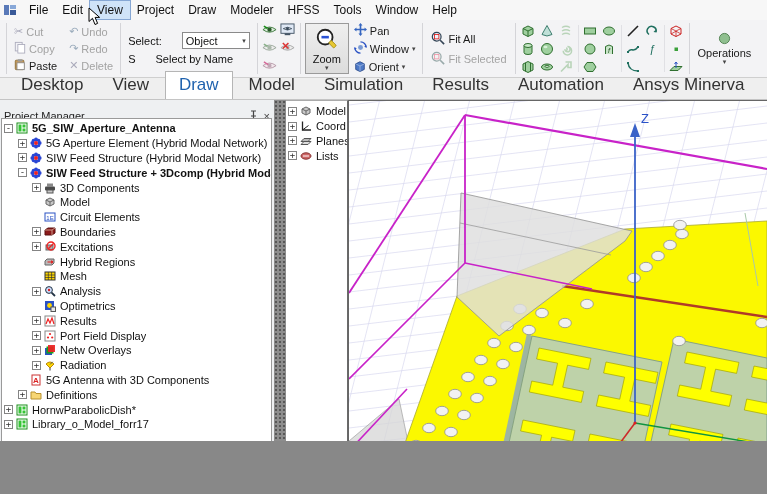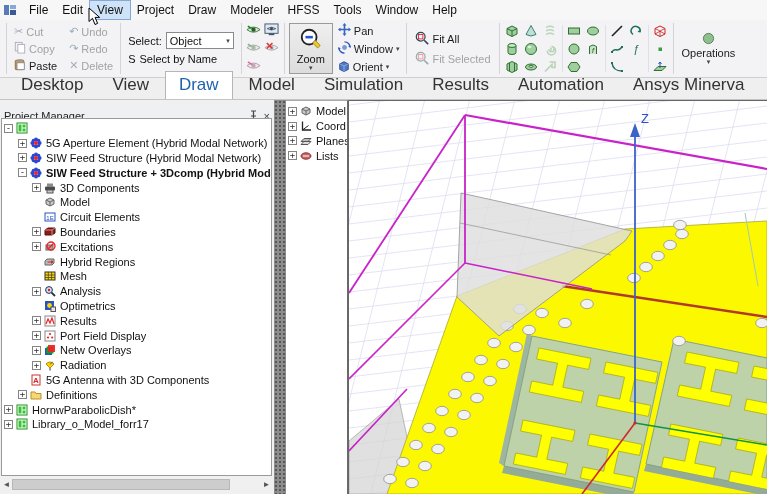--- a/index.html
+++ b/index.html
@@ -1,37 +1,37 @@
 <!DOCTYPE html>
 <html><head>
 <meta charset="utf-8">
 <style>
   html,body{margin:0;padding:0;background:#888;}
-  #app{position:relative;width:767px;height:494px;background:#a21caf;overflow:hidden;
+  #app{position:relative;width:767px;height:441px;background:#a21caf;overflow:hidden;
        font-family:"Liberation Sans",sans-serif;font-size:11px;color:#111;
        -webkit-font-smoothing:antialiased;}
   
   .menubar{position:absolute;top:0;left:0;right:0;height:20px;background:#f7f7f7;
            display:flex;align-items:center;padding-left:3px;font-size:12px;}
   .appicon{width:15px;height:14px;margin-right:4px;display:inline-flex;}
   .menu-item{padding:2px 7px;color:#111;}
   .menu-item.active{background:#cfe3f8;outline:1px solid #86a7d4;}
   
   .ribbon{position:absolute;top:20px;left:0;right:0;height:58px;background:#f3f3f5;
           border-bottom:1px solid #cfcfcf;display:flex;align-items:stretch;
           padding:1px 1px 1px 3px;box-sizing:border-box;}
   .vsep{width:1px;background:#d4d4d8;margin:2px 3px;flex:none;}
   .subsep{width:1px;background:#e0e0e4;margin:4px 2px;flex:none;}
   .grp-save{width:37px;display:flex;flex-direction:column;align-items:center;justify-content:center;gap:1px;flex:none;}
   .editgrid{display:grid;grid-auto-flow:column;grid-template-rows:repeat(3,17px);
             grid-template-columns:auto auto;column-gap:8px;align-content:center;flex:none;padding:0 2px;}
   .smallbtn{display:flex;align-items:center;gap:3px;font-size:11px;height:17px;padding:0 2px;color:#1a1a1a;white-space:nowrap;}
   .disabled{color:#a3a3a3;}
   .selgrp{display:flex;flex-direction:column;justify-content:center;gap:4px;padding:0 4px;flex:none;}
-  .selrow{display:flex;align-items:center;gap:4px;font-size:11px;white-space:nowrap;}
+  .selrow{display:flex;align-items:center;gap:20px;font-size:11px;white-space:nowrap;}
   .dropdown{width:60px;height:15px;background:#fff;border:1px solid #8a8a8a;font-size:11px;
             display:flex;align-items:center;justify-content:space-between;padding:0 3px;}
   .visgrid{display:grid;grid-template-columns:18px 18px;grid-template-rows:18px 18px 18px;
            align-content:center;justify-items:center;align-items:center;flex:none;}
   .zoombtn{width:42px;margin:2px 1px;border:1px solid #9a9a9a;background:linear-gradient(#efefef,#dcdcdc);
            display:flex;flex-direction:column;align-items:center;justify-content:center;font-size:11px;flex:none;}
   .navcol{display:flex;flex-direction:column;justify-content:center;gap:1px;flex:none;padding:0 2px;}
   .caret{font-size:7px;color:#444;line-height:6px;}
   .fitcol{display:flex;flex-direction:column;justify-content:center;gap:3px;flex:none;padding:0 3px;}
   .shapecol{display:flex;flex-direction:column;justify-content:center;gap:1px;flex:none;}
@@ -419,20 +419,21 @@
         <div class="trow bold" style="padding-left: 2px;">
           <span class="exp">-</span>
           <span class="ticon">
             <svg viewBox="0 0 12 12">
               <rect x="1" y="1" width="10" height="10" fill="#fff" stroke="#1a8f1a"></rect>
               <rect x="2.5" y="2.5" width="3" height="7" fill="#35c435"></rect>
               <rect x="6.5" y="2.5" width="3" height="3" fill="#35c435"></rect>
               <rect x="6.5" y="6.5" width="3" height="3" fill="#35c435"></rect>
             </svg>
           </span>
+          <span class="tlabel">5G_SIW_Aperture_Antenna</span>
         </div>
         <div class="trow" style="padding-left: 16px;">
           <span class="exp">+</span>
           <span class="ticon">
             <svg viewBox="0 0 12 12">
               <g fill="#2a46d4">
                 <circle cx="6" cy="2.4" r="2"></circle>
                 <circle cx="6" cy="9.6" r="2"></circle>
                 <circle cx="2.4" cy="6" r="2"></circle>
                 <circle cx="9.6" cy="6" r="2"></circle>

